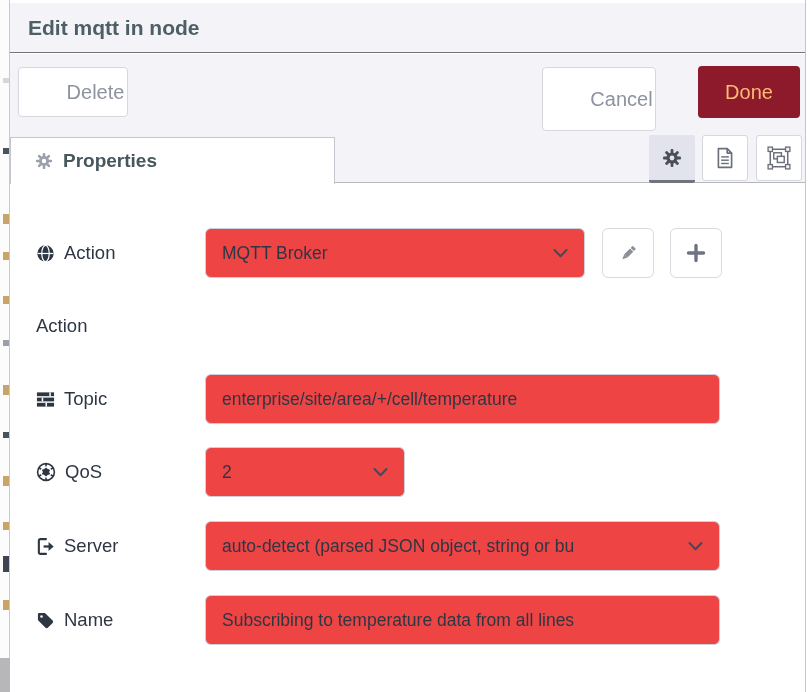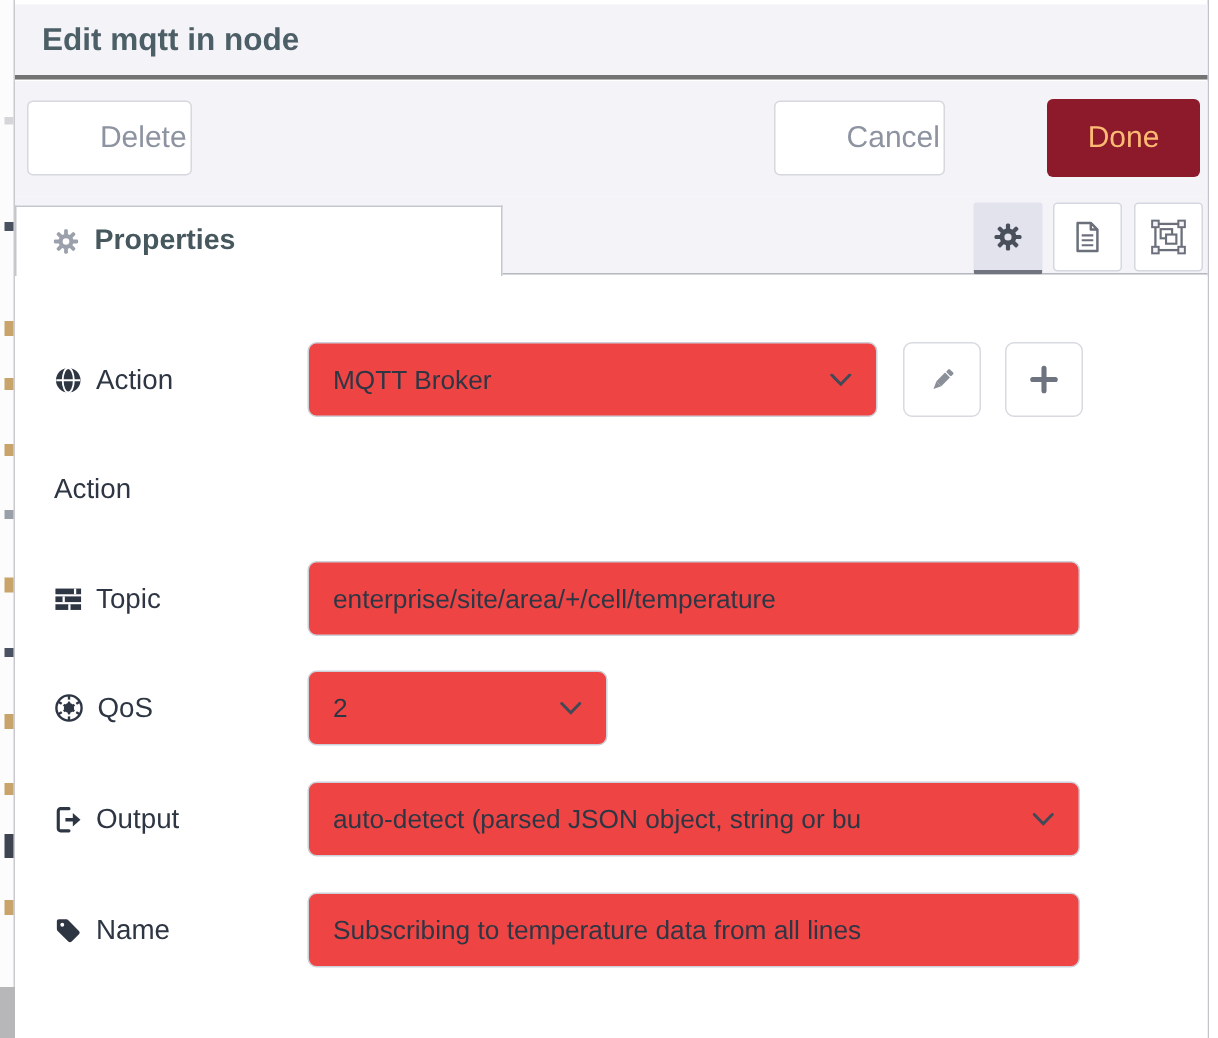--- a/index.html
+++ b/index.html
@@ -11,29 +11,29 @@
   #left-strip { left:0; top:0; width:10px; height:692px; background:#fcfcfd;
                 border-right:1px solid #c9c9ce; }
   .edge-mark { position:absolute; left:3px; width:6px; }
   #left-gray-block { left:0; top:658px; width:13px; height:34px; background:#b7b7ba; }
 
   
   #dialog { left:10px; top:0; width:796px; height:692px;
             border-right:1px solid #c2c5cb; background:#ffffff; }
 
   #header { left:0; top:3px; width:100%; height:50px; background:#f3f3f8;
-            border-bottom:3px solid #737373; display:flex; align-items:center; }
+            border-bottom:1px solid #737373; display:flex; align-items:center; }
   #dialog-title { padding-left:18px; font-size:21px; font-weight:bold; color:#4d5f66; }
 
   #button-bar { left:0; top:54px; width:100%; height:77px; background:#f3f3f8; }
   .btn { position:absolute; display:flex; align-items:center; justify-content:center;
          border-radius:4px; font-size:20px; cursor:pointer; }
   .btn-secondary { background:#ffffff; border:1px solid #d6d8de; color:#8d93a0;padding-left:45px; }
   #delete-button { left:8px;   top:13px; width:110px; height:50px; }
-  #cancel-button { left:506px; top:13px; width:114px; height:50px; }
+  #cancel-button { left:532px; top:13px; width:114px; height:64px; }
   #done-button   { left:688px; top:12px; width:102px; height:52px;
                    background:#8c1a2b; color:#fdba74; border:none; }
 
   #tab-bar { left:0; top:131px; width:100%; height:52px; background:#f3f3f8;
              border-bottom:1px solid #b5b8bf; }
   #tab-properties { position:absolute; left:0; top:6px; width:325px; height:47px;
                     background:#ffffff; border:1px solid #c3c6ce; border-bottom:none;
                     display:flex; align-items:center; gap:10px; padding-left:24px;
                     z-index:2; cursor:pointer; }
   #tab-properties .tab-label { font-size:19px; font-weight:bold; color:#46575e; }
@@ -267,21 +267,21 @@
 
     <div class="form-row" id="row-output">
       <div class="row-label">
         <span>
           <svg width="19" height="19" viewBox="0 0 20 20">
             <path d="M10.5 2.2 H4.6 A1.6 1.6 0 0 0 3 3.8 v12.4 A1.6 1.6 0 0 0 4.6 17.8 h5.9" fill="none" stroke="#2e3644" stroke-width="2.2" stroke-linecap="round"></path>
             <line x1="8" y1="10" x2="14.5" y2="10" stroke="#2e3644" stroke-width="2.4"></line>
             <path d="M13.2 5.2 L18.6 10 L13.2 14.8 z" fill="#2e3644"></path>
           </svg>
         </span>
-        <span>Output</span>
+        <span>Server</span>
       </div>
       <div class="control select" id="output-select">
         <span>auto-detect (parsed JSON object, string or bu</span>
         <span class="chev">
             <svg width="15" height="9">
               <use href="#sym-chevron"></use>
             </svg>
           </span>
       </div>
     </div>

